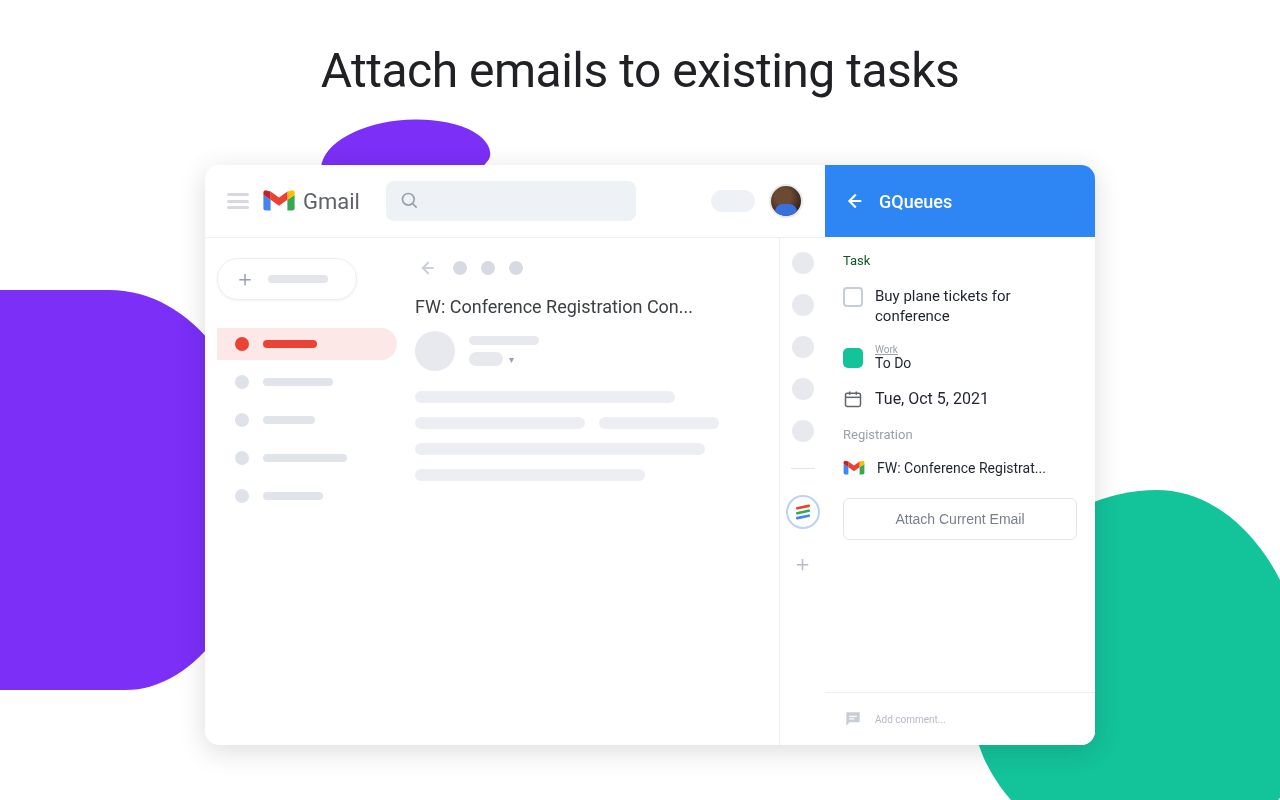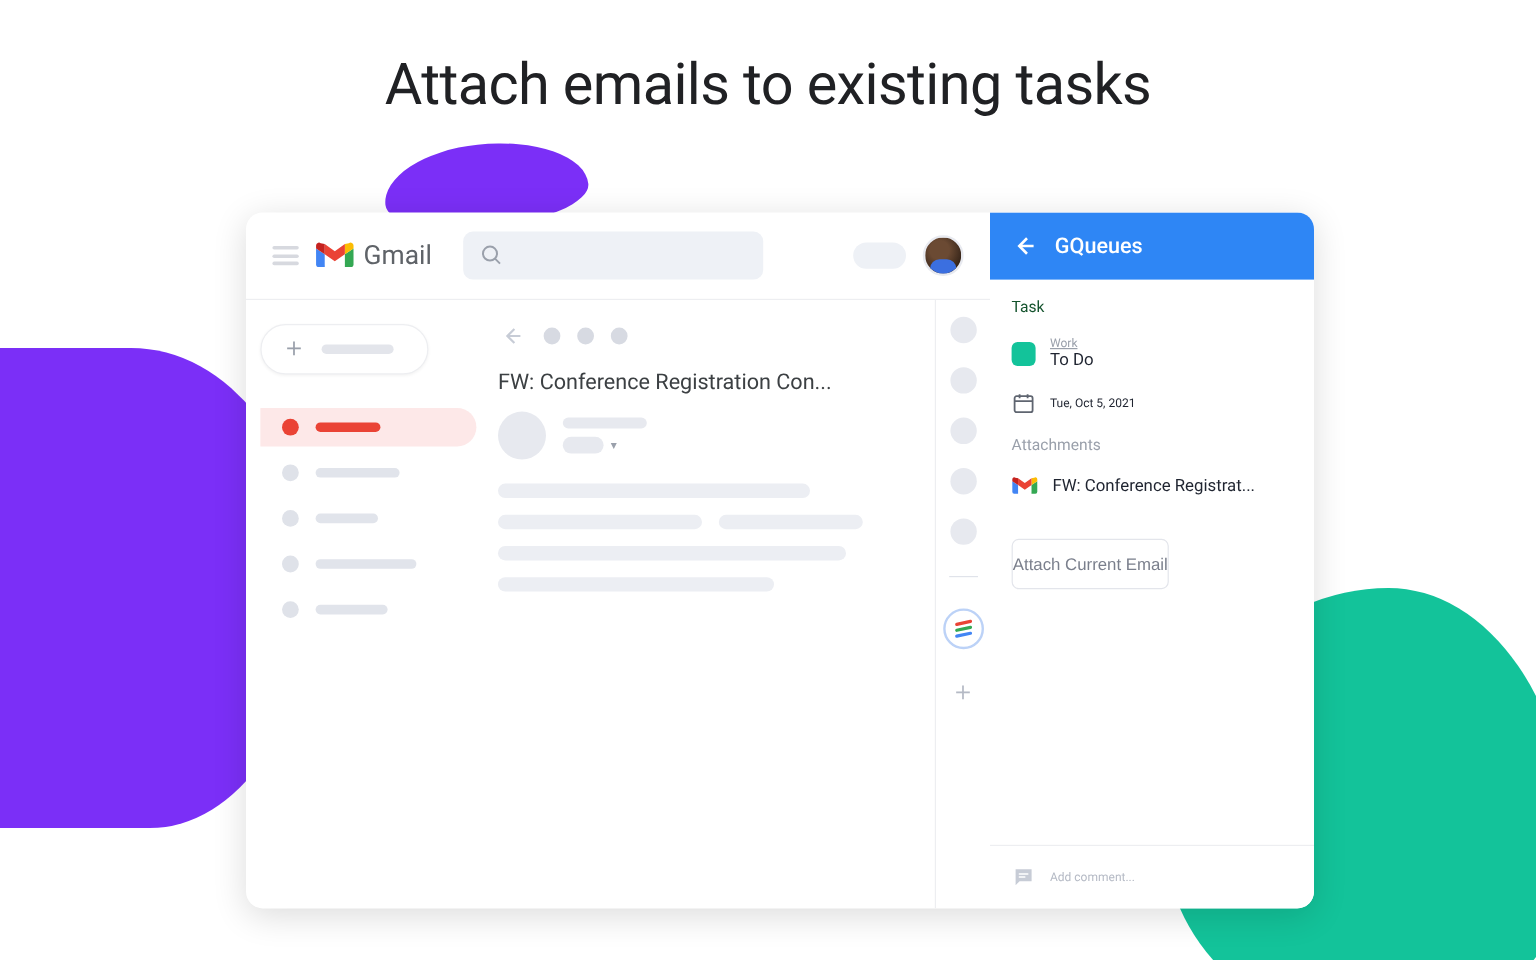--- a/index.html
+++ b/index.html
@@ -6,21 +6,21 @@
   html, body { width: 1280px; height: 800px; overflow: hidden; font-family: -apple-system, BlinkMacSystemFont, "Segoe UI", Roboto, Arial, sans-serif; background: #fff; }
   body { position: relative; }
 
   
   .blob-purple-top { position: absolute; top: 120px; left: 320px; width: 170px; height: 70px; background: #7b2ff7; border-radius: 48% 52% 52% 48% / 60% 60% 40% 40%; transform: rotate(-6deg); z-index: 0; }
   .blob-purple-left { position: absolute; top: 290px; left: 0; width: 260px; height: 400px; background: #7b2ff7; border-radius: 0 58% 52% 0 / 0 50% 50% 0; z-index: 0; }
   .blob-teal { position: absolute; bottom: -60px; right: -30px; width: 340px; height: 370px; background: #13c39a; border-radius: 55% 45% 48% 52% / 55% 60% 40% 45%; z-index: 0; }
 
   .headline { position: absolute; top: 42px; left: 0; right: 0; text-align: center; font-size: 48px; font-weight: 400; color: #202124; letter-spacing: -0.5px; }
 
-  .window { position: absolute; top: 177px; left: 205px; width: 890px; height: 580px; background: #fff; border-radius: 14px; box-shadow: 0 6px 28px rgba(0,0,0,0.14); display: flex; overflow: hidden; z-index: 2; }
+  .window { position: absolute; top: 165px; left: 205px; width: 890px; height: 580px; background: #fff; border-radius: 14px; box-shadow: 0 6px 28px rgba(0,0,0,0.14); display: flex; overflow: hidden; z-index: 2; }
 
   
   .gmail { flex: 1 1 auto; display: flex; flex-direction: column; }
   .gmail-header { display: flex; align-items: center; gap: 14px; padding: 16px 22px; border-bottom: 1px solid #edeef1; }
   .hamburger { width: 22px; height: 16px; display: flex; flex-direction: column; justify-content: space-between; cursor: pointer; }
   .hamburger span { height: 3px; background: #d7d9df; border-radius: 2px; }
   .gmail-logo { display: flex; align-items: center; gap: 8px; }
   .gmail-logo svg { width: 32px; height: 24px; }
   .gmail-name { font-size: 22px; color: #5f6368; }
   .searchbar { flex: 0 0 250px; height: 40px; margin-left: 12px; background: #eef1f6; border-radius: 8px; display: flex; align-items: center; padding: 0 14px; }
@@ -62,40 +62,40 @@
 
   
   .rail { width: 46px; border-left: 1px solid #edeef1; display: flex; flex-direction: column; align-items: center; padding-top: 14px; gap: 20px; }
   .rail-dot { width: 22px; height: 22px; border-radius: 50%; background: #e7e9ef; cursor:pointer; }
   .rail-divider { width: 24px; height: 1px; background: #e0e3ea; margin: 6px 0; }
   .rail-gq { width: 34px; height: 34px; border-radius: 50%; border: 2px solid #bcd2f7; display:flex; align-items:center; justify-content:center; cursor:pointer; }
   .rail-plus { font-size: 22px; color: #b5bac5; cursor:pointer; }
 
   
   .panel { width: 270px; display: flex; flex-direction: column; background: #fff; }
-  .panel-header { height: 56px; background: #2e86f5; color: #fff; display: flex; align-items: center; gap: 14px; padding: 0 18px; }
+  .panel-header { height: 72px; background: #2e86f5; color: #fff; display: flex; align-items: center; gap: 14px; padding: 0 18px; }
   .panel-header svg { width: 22px; height: 22px; stroke: #fff; fill: none; stroke-width: 2.4; cursor:pointer; }
   .panel-title { font-size: 18px; font-weight: 500; }
   .panel-body { padding: 16px 18px 0; flex: 1; display: flex; flex-direction: column; gap: 18px; overflow: hidden; }
   .section-label { font-size: 13px; color: #14532d; }
   .task-row { display: flex; gap: 12px; }
   .checkbox { width: 20px; height: 20px; border: 2px solid #c7ccd6; border-radius: 4px; flex-shrink: 0; margin-top: 1px; cursor:pointer; }
   .task-name { font-size: 15px; color: #1f2430; line-height: 1.35; }
   .queue-row, .date-row { display: flex; align-items: center; gap: 12px; }
   .queue-swatch { width: 20px; height: 20px; border-radius: 5px; background: #13c39a; flex-shrink:0; }
   .queue-text .small { font-size: 10px; color: #9aa0ab; line-height: 1; text-decoration: underline; }
   .queue-text .big { font-size: 14px; color: #1f2430; }
   .cal-icon { width: 20px; height: 20px; flex-shrink:0; }
   .cal-icon svg { width: 20px; height: 20px; stroke: #5f6570; fill: none; stroke-width: 1.8; }
-  .date-text { font-size: 10px; color: #1f2430; }
+  .date-text { font-size: 16px; color: #1f2430; }
   .attachments-label { font-size: 13px; color: #9aa0ab; }
   .attach-row { display: flex; align-items: center; gap: 12px; }
   .attach-row svg { width: 22px; height: 16px; flex-shrink:0; }
   .attach-name { font-size: 14px; color: #1f2430; white-space: nowrap; overflow: hidden; text-overflow: ellipsis; }
-  .panel-buttons { display: flex; margin-top: 18px; }
+  .panel-buttons { display: flex; flex-direction: column; margin-top: 4px; }
   .panel-btn { height: 42px; border: 1px solid #e3e5eb; border-radius: 6px; background: #fff; color: #7a7f8c; font-size: 14px; cursor: pointer; }
   .comment-row { border-top: 1px solid #edeef1; margin: auto -18px 0; padding: 16px 18px; display: flex; align-items: center; gap: 12px; cursor:text; }
   .comment-row svg { width: 20px; height: 20px; fill: #c7ccd6; }
   .comment-ph { font-size: 10px; color: #b5bac5; }
 
   
   .m-icon path.r { fill:#ea4335 } .m-icon path.y { fill:#fbbc04 } .m-icon path.g { fill:#34a853 } .m-icon path.b { fill:#4285f4 }
 
   
   .gq-bars rect:nth-child(1){fill:#ea4335} .gq-bars rect:nth-child(2){fill:#34a853} .gq-bars rect:nth-child(3){fill:#4285f4}
@@ -226,37 +226,41 @@
   <div class="panel">
     <div class="panel-header">
       <svg viewBox="0 0 24 24">
           <polyline points="14 5 7 12 14 19"></polyline>
           <line x1="7" y1="12" x2="20" y2="12"></line>
         </svg>
       <span class="panel-title">GQueues</span>
     </div>
     <div class="panel-body">
       <div class="section-label">Task</div>
+      <div class="task-row">
+        <div class="checkbox"></div>
+        <div class="task-name">Buy plane tickets for conference</div>
+      </div>
       <div class="queue-row">
         <div class="queue-swatch" style="background: rgb(19, 195, 154);"></div>
         <div class="queue-text">
           <div class="small">Work</div>
           <div class="big">To Do</div>
         </div>
       </div>
       <div class="date-row">
         <span class="cal-icon"><svg viewBox="0 0 24 24">
               <rect x="3" y="5" width="18" height="16" rx="2"></rect>
               <line x1="3" y1="10" x2="21" y2="10"></line>
               <line x1="8" y1="3" x2="8" y2="7"></line>
               <line x1="16" y1="3" x2="16" y2="7"></line>
             </svg></span>
         <span class="date-text">Tue, Oct 5, 2021</span>
       </div>
-      <div class="attachments-label">Attachments</div>
+      <div class="attachments-label">Registration</div>
       <div class="attach-row">
         <svg class="m-icon" viewBox="0 0 52 40">
           <path class="b" d="M4 36h8V18L0 10v22a4 4 0 0 0 4 4z"></path>
           <path class="g" d="M40 36h8a4 4 0 0 0 4-4V10l-12 8z"></path>
           <path class="y" d="M40 4v14l12-8V6a4 4 0 0 0-6.4-3.2z"></path>
           <path class="r" d="M12 18V4l14 10L40 4v14L26 28z"></path>
           <path class="r" d="M0 6v4l12 8V4L6.4 2.8A4 4 0 0 0 0 6z" style="fill:#c5221f"></path>
         </svg>
         <span class="attach-name">FW: Conference Registrat...</span>
       </div>

